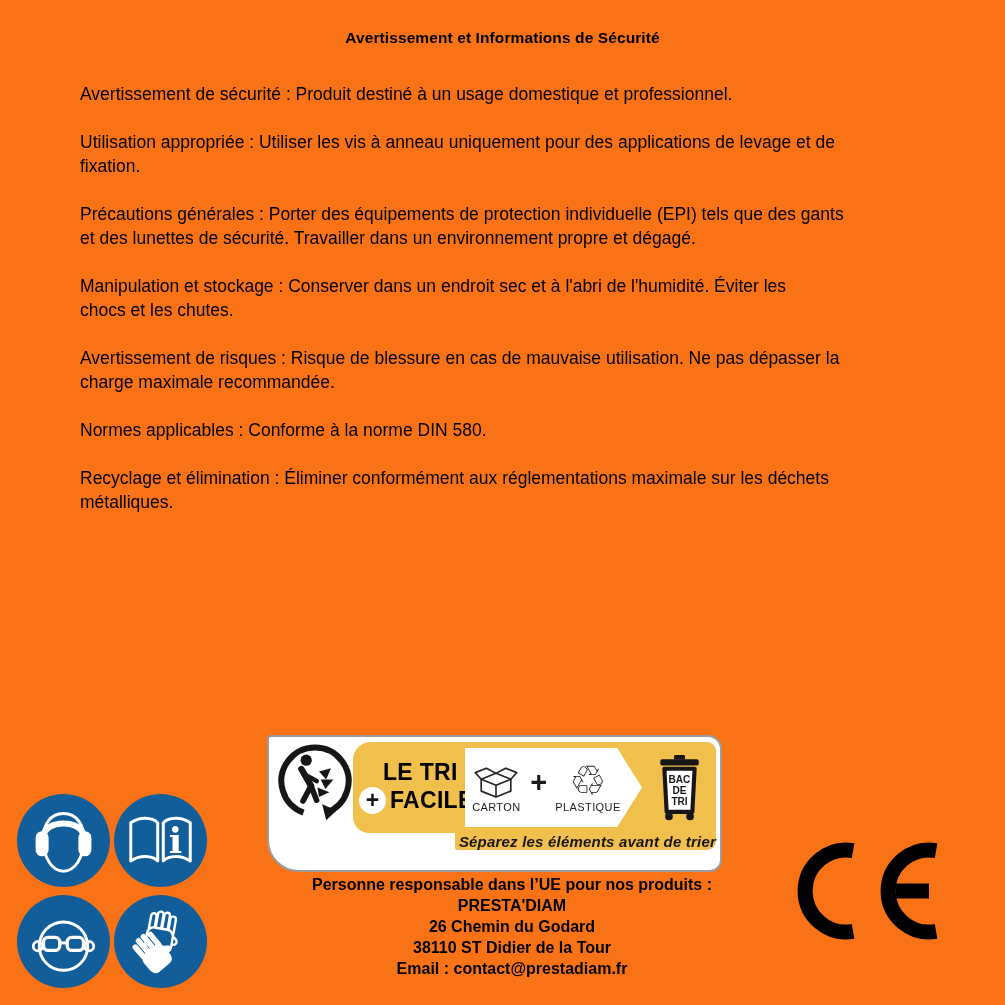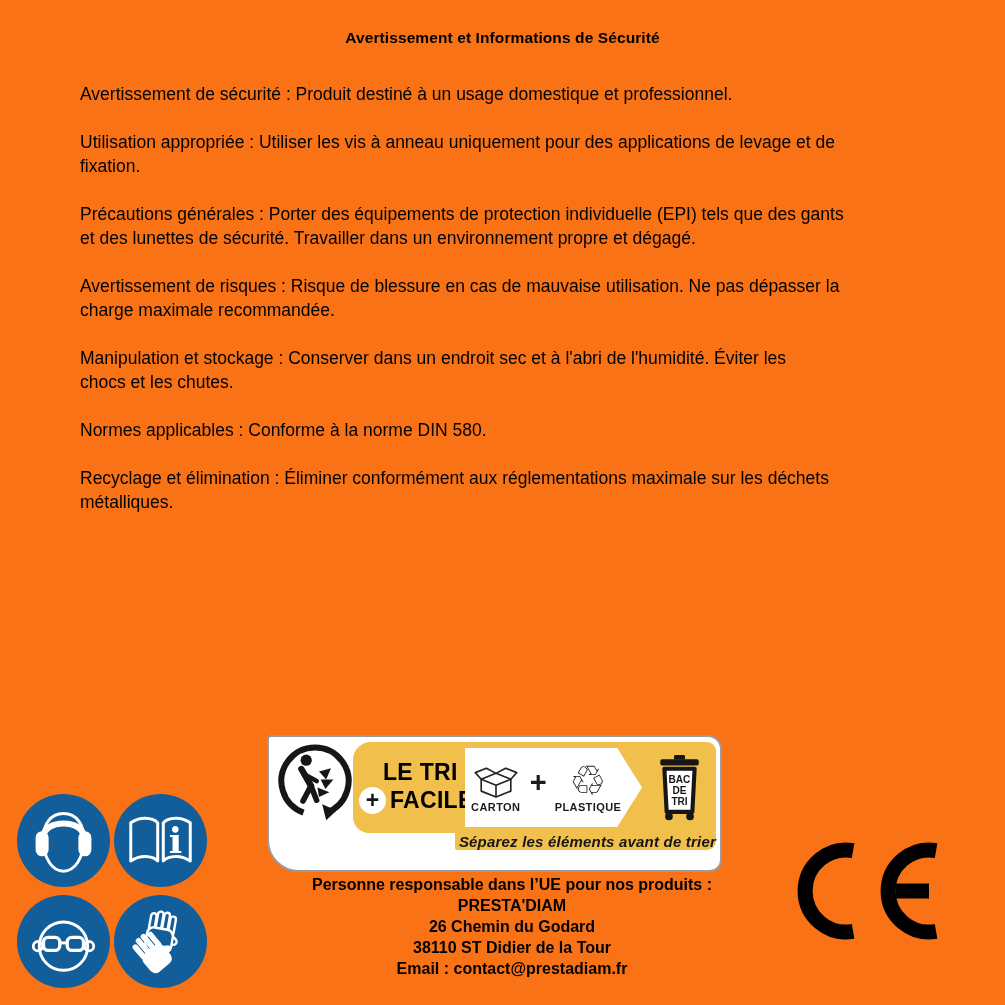--- a/index.html
+++ b/index.html
@@ -44,21 +44,21 @@
     display:flex;align-items:center;justify-content:center;
     font-size:23px;font-weight:800;color:#161616;line-height:1;}
   .facile{font-size:23px;font-weight:800;letter-spacing:0.3px;}
   .materials{
     flex:1;margin:6px 0;background:#fff;
     clip-path:polygon(0 0,86% 0,100% 50%,86% 100%,0 100%);
     display:flex;align-items:center;justify-content:center;
     gap:8px;padding-right:18px;padding-left:2px;
   }
   .mat{display:flex;flex-direction:column;align-items:center;}
-  .mat-label{font-size:11px;font-weight:700;letter-spacing:0.4px;color:#1c1c1c;margin-top:1px;}
+  .mat-label{font-size:11px;font-weight:400;letter-spacing:0.4px;color:#1c1c1c;margin-top:1px;}
   .mat-plus{font-size:29px;font-weight:800;color:#1c1c1c;margin-top:-10px;}
   .carton-svg{width:52px;height:37px;}
   .recycle-glyph{font-family:"DejaVu Sans",sans-serif;font-size:41px;line-height:37px;color:#161616;}
   .binzone{width:74px;flex:none;display:flex;align-items:center;justify-content:center;}
   .bin-svg{width:47px;height:66px;}
   .tri-tagline{
     position:absolute;left:186px;right:4px;top:96px;height:17px;
     background:#F1BF4B;border-radius:0 0 9px 2px;
     display:flex;align-items:center;justify-content:flex-end;padding-right:0;
     font-size:15px;font-style:italic;font-weight:600;color:#161616;letter-spacing:0.2px;
@@ -77,24 +77,24 @@
 <div class="canvas">
 
   <h1 class="title">Avertissement et Informations de Sécurité</h1>
 
   <div class="body-text">
     <p>Avertissement de sécurité : Produit destiné à un usage domestique et professionnel.</p>
     <p>Utilisation appropriée : Utiliser les vis à anneau uniquement pour des applications de levage et de
 fixation.</p>
     <p>Précautions générales : Porter des équipements de protection individuelle (EPI) tels que des gants
 et des lunettes de sécurité. Travailler dans un environnement propre et dégagé.</p>
+    <p>Manipulation et stockage : Conserver dans un endroit sec et à l'abri de l'humidité. Éviter les
+chocs et les chutes.</p>
     <p>Avertissement de risques : Risque de blessure en cas de mauvaise utilisation. Ne pas dépasser la
 charge maximale recommandée.</p>
-    <p>Manipulation et stockage : Conserver dans un endroit sec et à l'abri de l'humidité. Éviter les
-chocs et les chutes.</p>
     <p>Normes applicables : Conforme à la norme DIN 580.</p>
     <p>Recyclage et élimination : Éliminer conformément aux réglementations maximale sur les déchets
 métalliques.</p>
   </div>
 
   <div class="icons-grid">
     <div class="picto">
       <svg viewBox="0 0 100 100">
         <circle cx="50" cy="50" r="50" fill="#125E9A"></circle>
         <path d="M50 21 C64 21 72.5 33 72 50 C71.3 69 62 83 50 83 C38 83 28.7 69 28 50 C27.5 33 36 21 50 21 Z" stroke="#fff" stroke-width="3.2" fill="none"></path>

